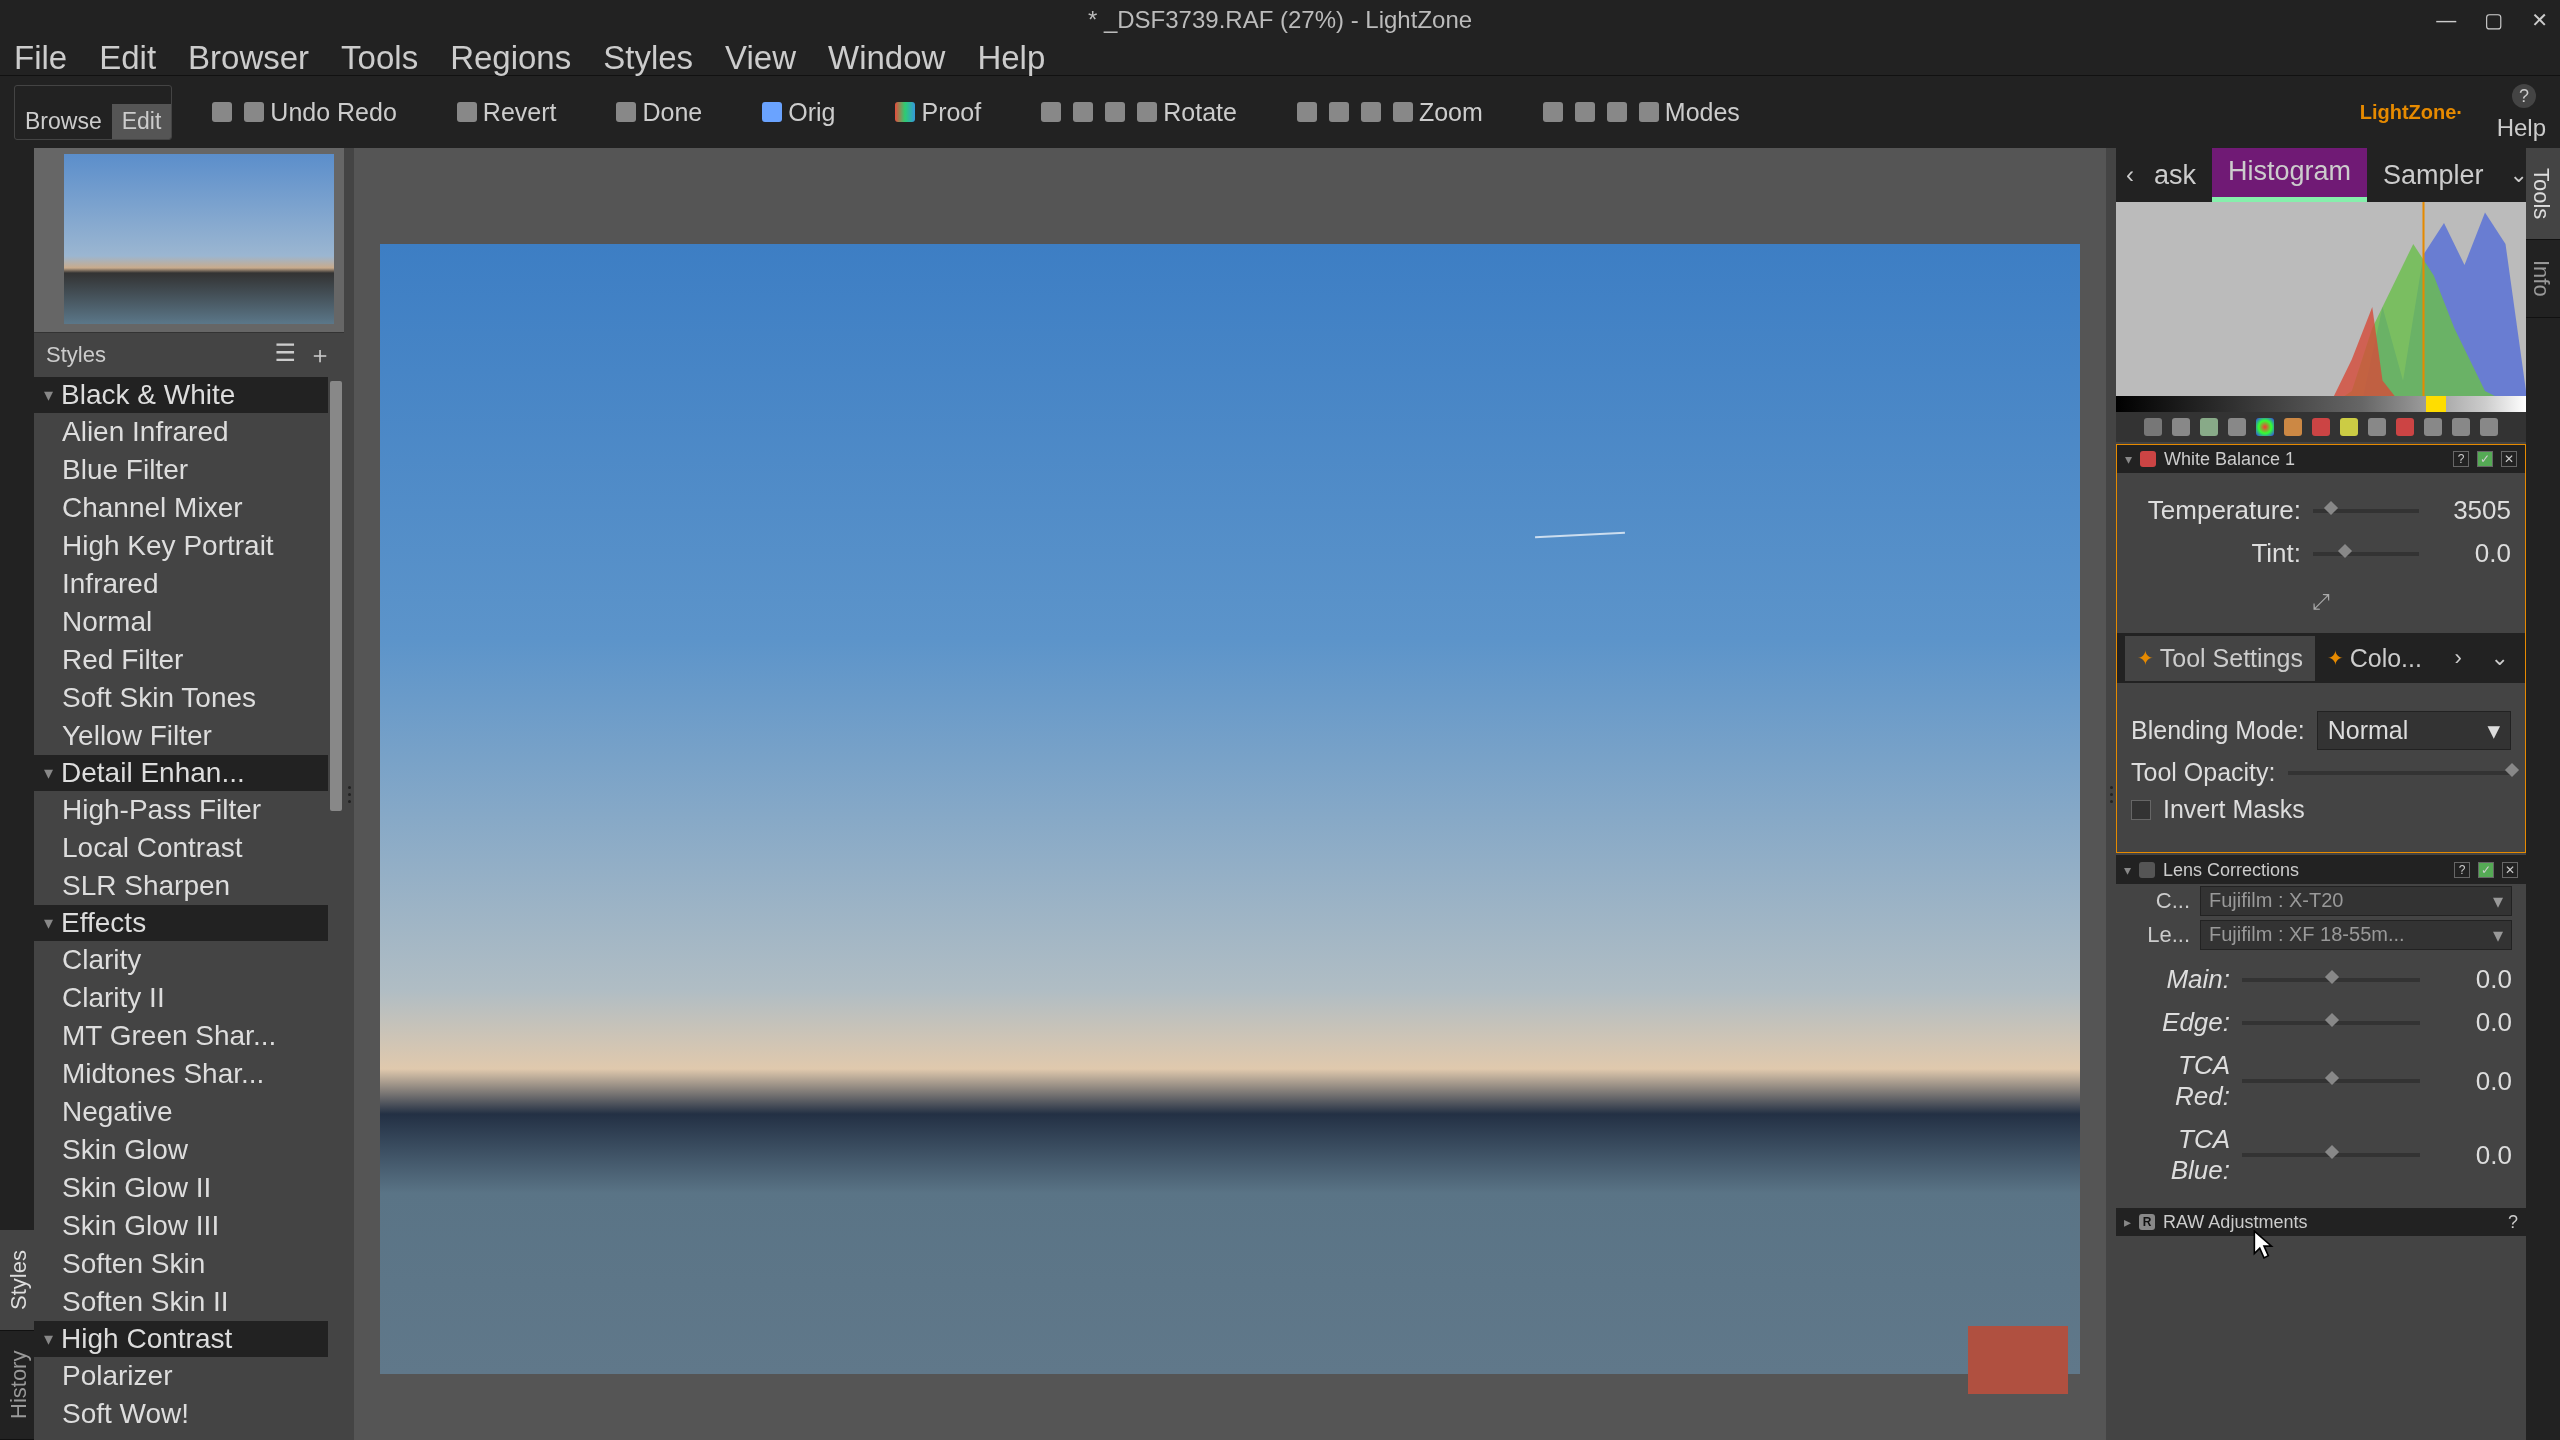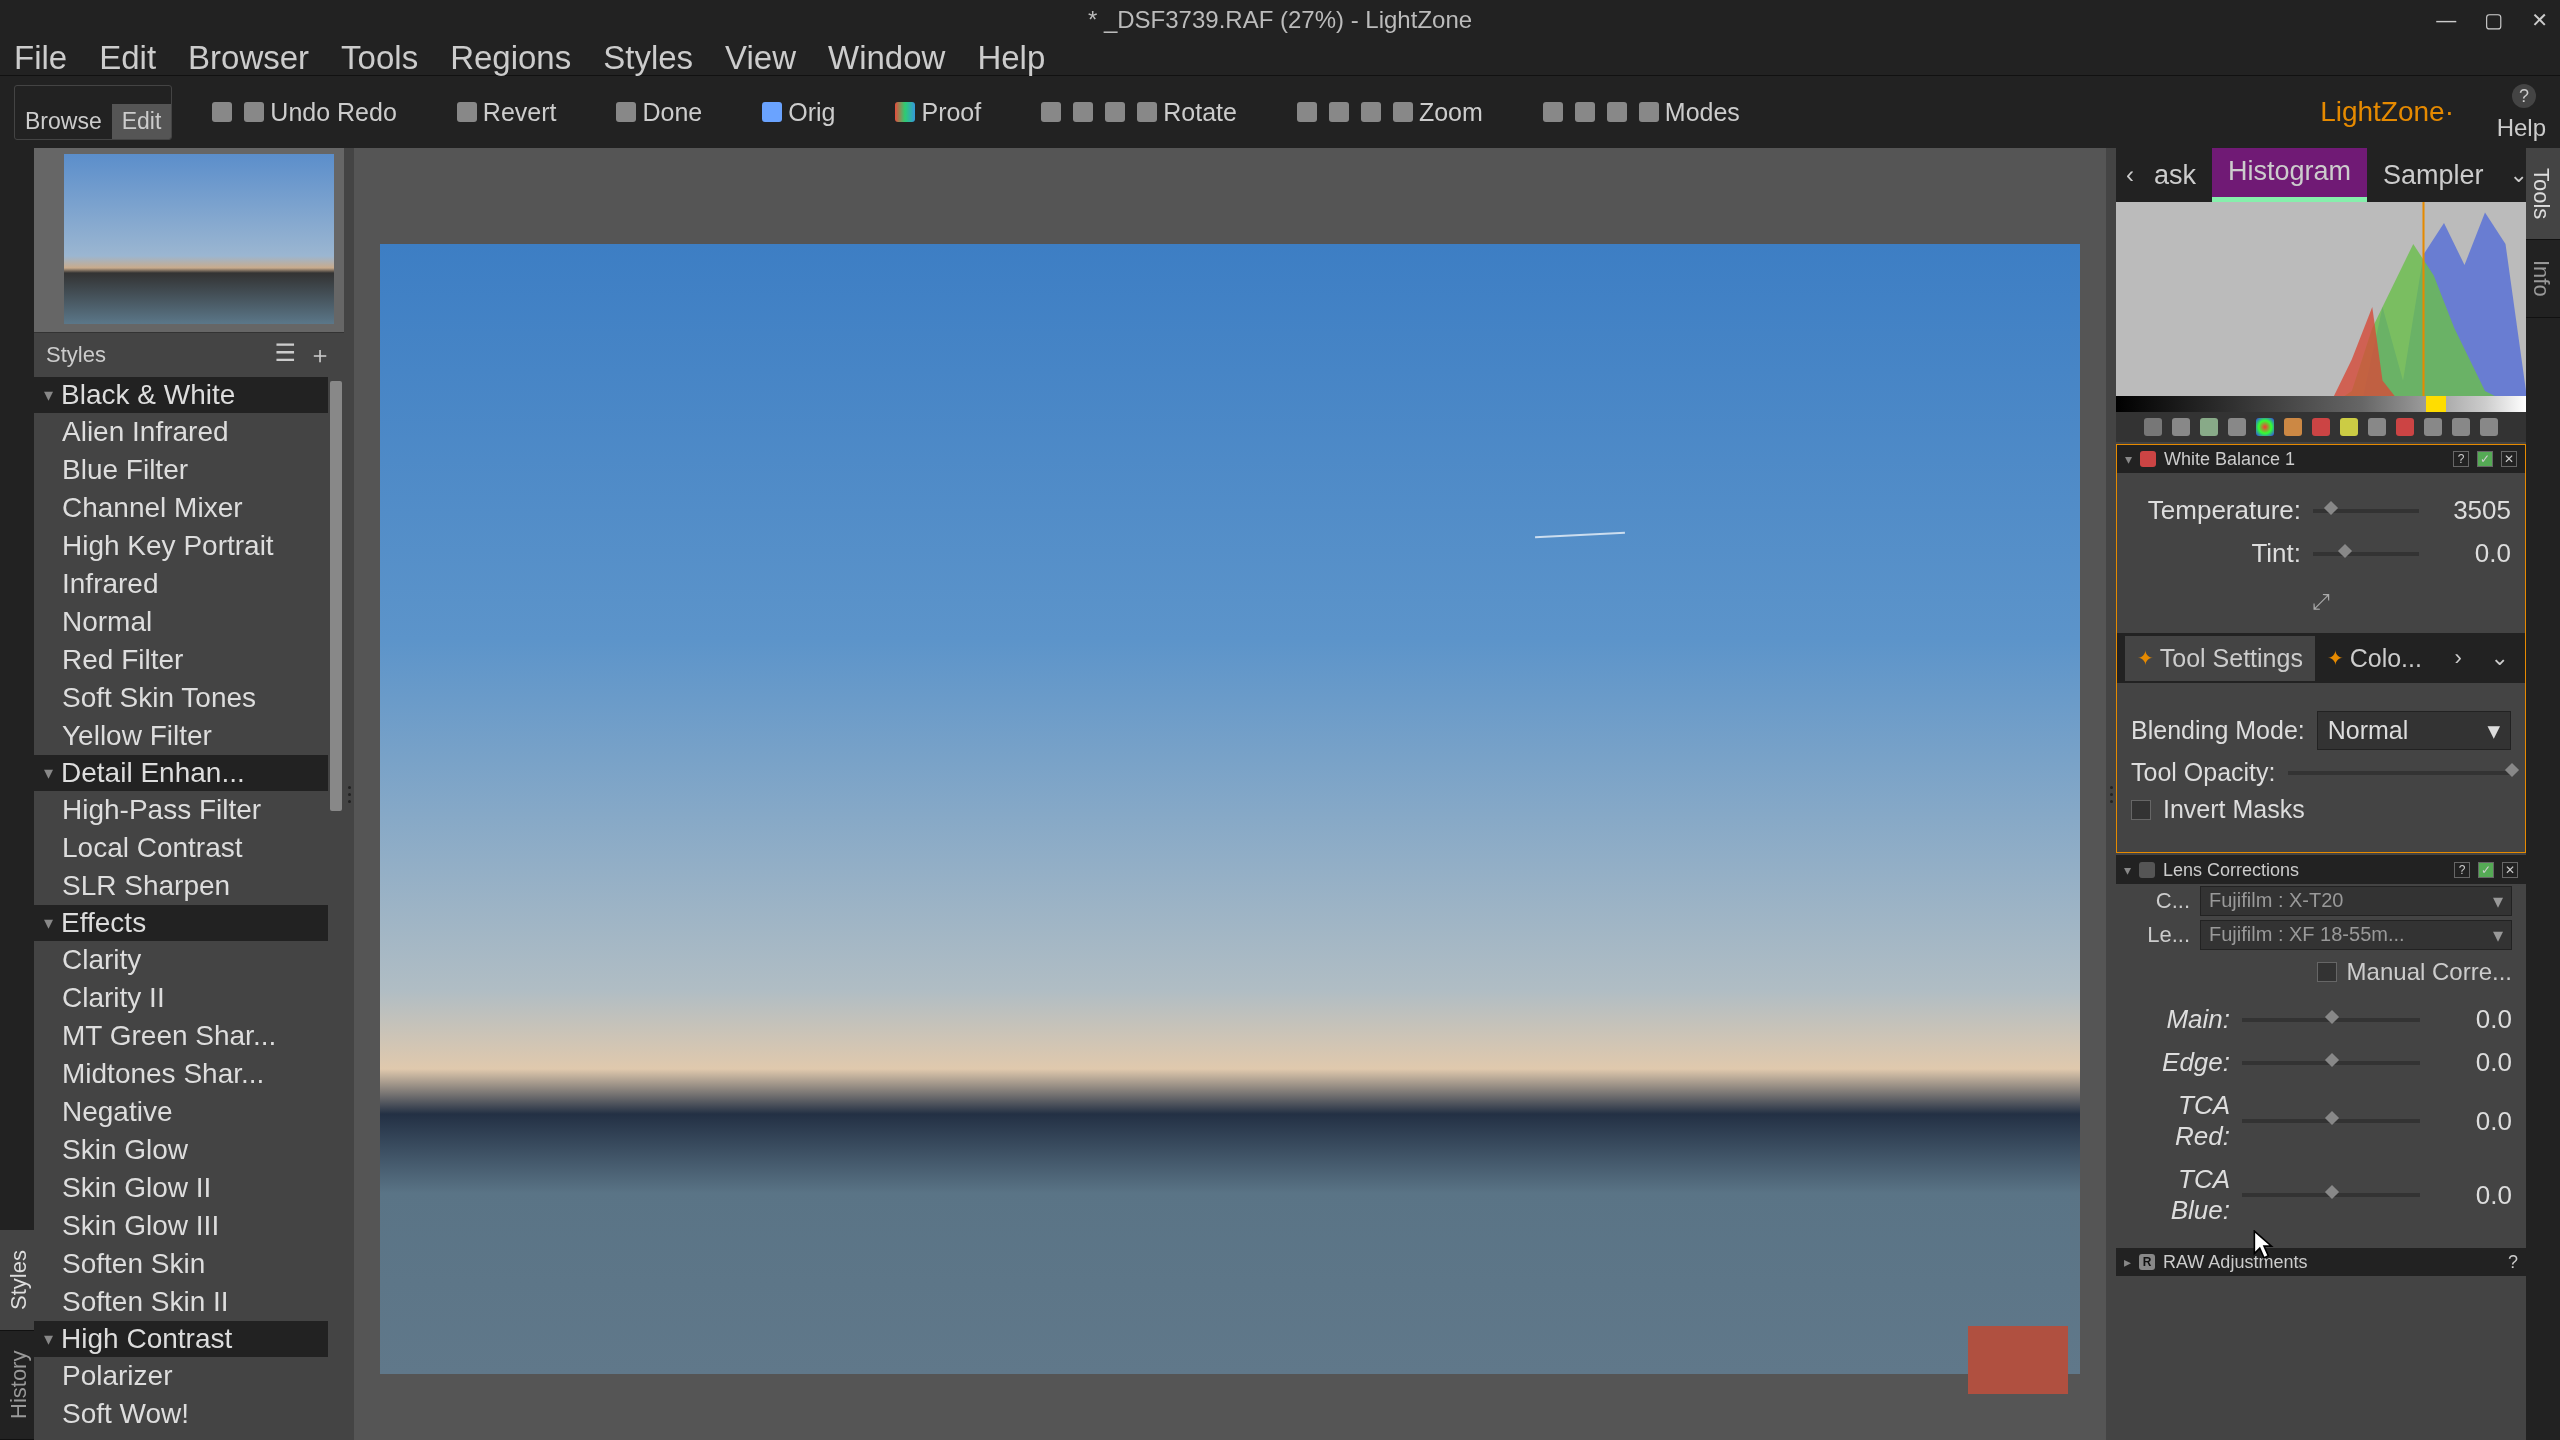--- a/index.html
+++ b/index.html
@@ -20,21 +20,21 @@
 .mode-pill { display: flex; border: 1px solid #444; border-radius: 3px; overflow: hidden; margin-right: 40px; }
 .mode-pill span { font-size: 23px; padding: 4px 10px; color: #ccc; margin-top: 18px; }
 .mode-pill .sel { background: #555; }
 .tb-group { display: flex; align-items: center; gap: 6px; margin-right: 60px; }
 .tb-icons { display: flex; gap: 12px; align-items: center; }
 .tb-icons .ic { width: 20px; height: 20px; background: #888; border-radius: 3px; }
 .tb-icons .ic.bl { background: #6aa3ff; }
 .tb-icons .ic.gr { background: linear-gradient(90deg,#e74c3c,#2ecc71,#3498db); }
 .tb-label { font-size: 25px; color: #ccc; }
 .tb-split { display: flex; gap: 38px; }
-.brand { position: absolute; right: 106px; color: #e68a00; font-size: 28px; font-weight: 400; }
+.brand { position: absolute; right: 97px; color: #e68a00; font-size: 20px; font-weight: 700; }
 .brand-dot { color: #e68a00; }
 .help-ic { position: absolute; right: 24px; top: 8px; width: 24px; height: 24px; border-radius: 50%; background: #444; display: flex; align-items: center; justify-content: center; font-size: 18px; color: #ccc;}
 .help-lbl { position: absolute; right: 14px; bottom: 6px; font-size: 24px; }
 
 
 .main { display: flex; height: calc(1440px - 40px - 36px - 72px); }
 .vtab { width: 34px; background: #222; writing-mode: vertical-rl; transform: rotate(180deg); display: flex; }
 .vtab span { padding: 20px 6px; font-size: 22px; text-align: center; border-top: 1px solid #111; color: #999;}
 .vtab span.sel { background: #444; color: #ddd; }
 
@@ -396,24 +396,20 @@
             <span>▾</span>
           </div>
       </div>
       <div class="dd-row">
         <span class="dl">Le...</span>
         <div class="dcombo">
             <span>Fujifilm : XF 18-55m...</span>
             <span>▾</span>
           </div>
       </div>
-      <div class="manual-row">
-        <span class="chk" style="width:20px;height:20px;border:1px solid #666;background:#333;display:inline-block"></span>
-        <span>Manual Corre...</span>
-      </div>
       <div class="tool-body" style="padding-top:0">
         <div class="slider-row">
           <span class="lbl n">Main:</span>
           <div class="track">
               <span class="thumb-h" style="left:48%"></span>
             </div>
           <span class="val">0.0</span>
         </div>
         <div class="slider-row">
           <span class="lbl n">Edge:</span>

